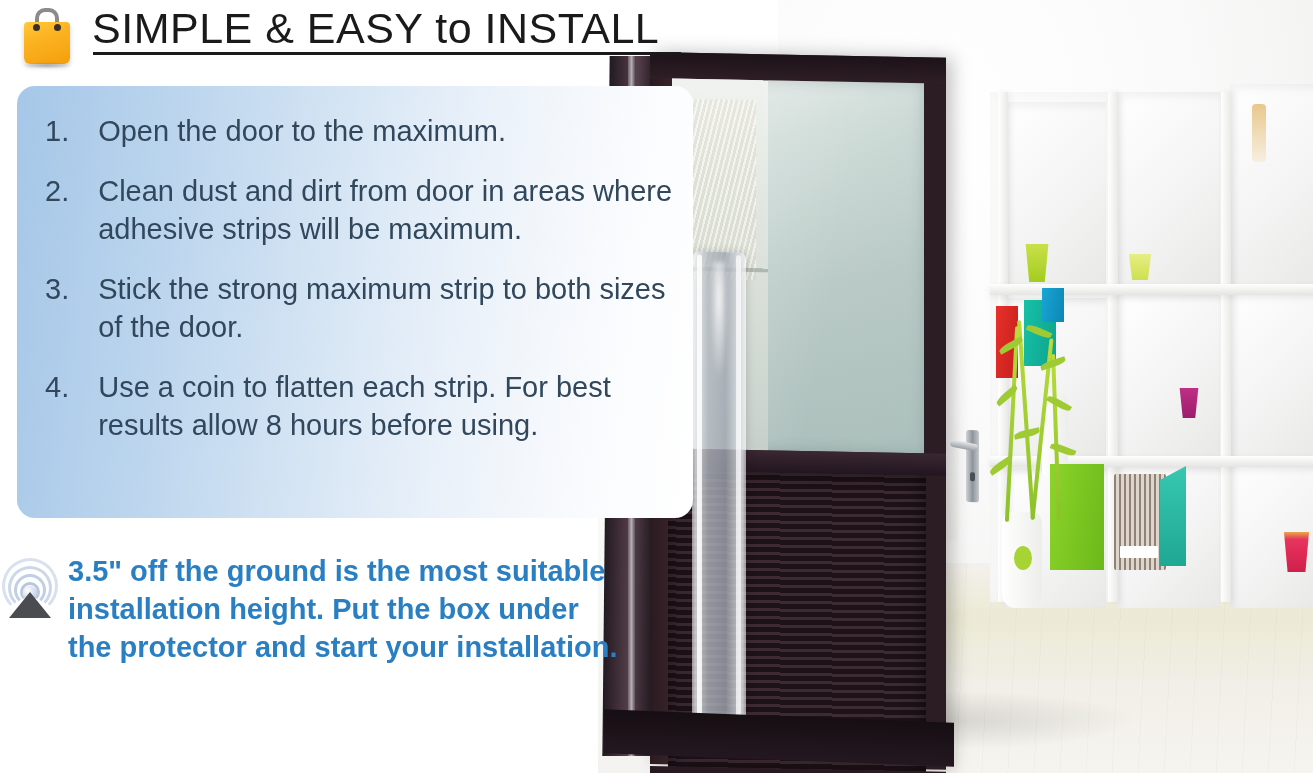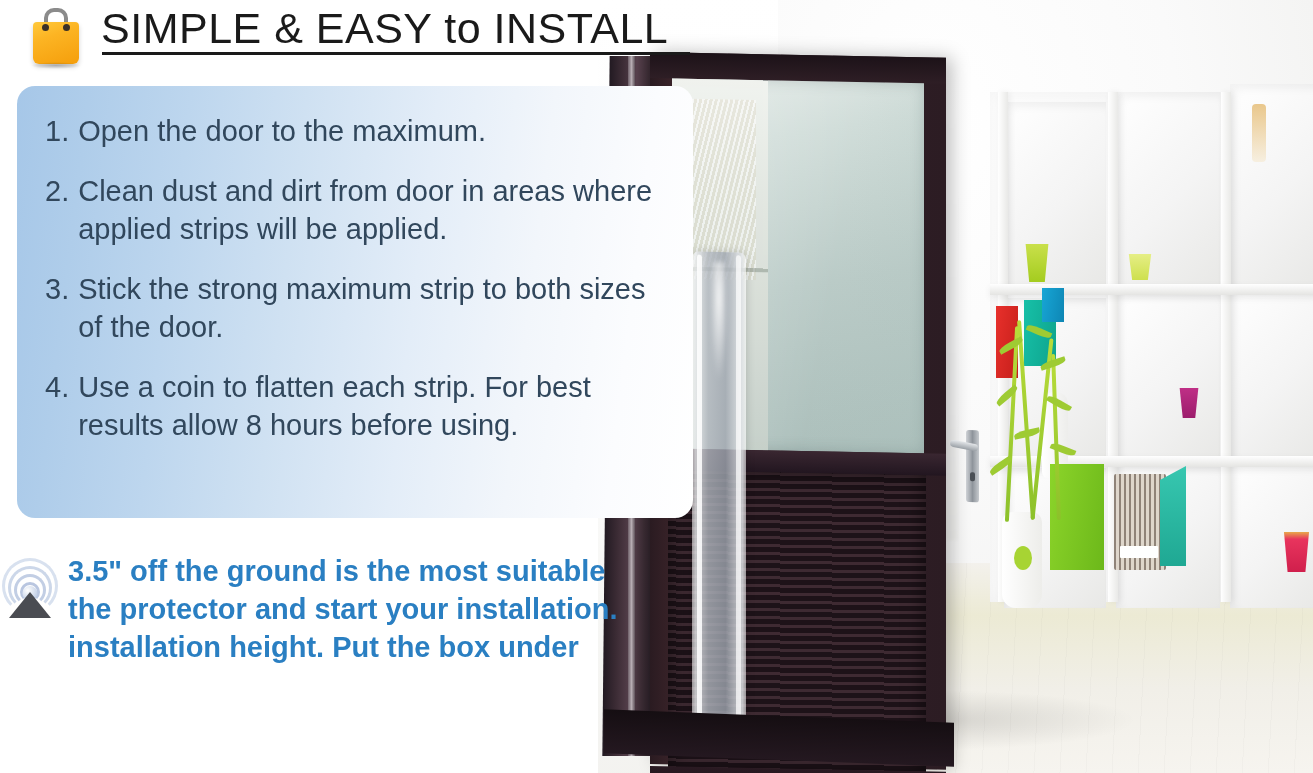--- a/index.html
+++ b/index.html
@@ -336,21 +336,21 @@
   
   .left-pane {
     position: absolute;
     left: 0; top: 0; width: 700px; height: 773px;
     background: transparent;
   }
 
   
   .header {
     position: absolute;
-    left: 9px; top: 0; width: 700px; height: 70px;
+    left: 0; top: 0; width: 700px; height: 70px;
   }
   .bag-icon {
     position: absolute;
     left: 18px; top: 6px;
     width: 58px; height: 60px;
   }
   .bag-body {
     position: absolute;
     left: 6px; top: 16px; width: 46px; height: 42px;
     background: linear-gradient(160deg,#ffc93c 0%, #fcb423 35%, #f59e0b 100%);
@@ -423,20 +423,21 @@
     font-size: 29px;
     color: #31475c;
     line-height: 38px;
     margin-right: 9px;
   }
   .step-text {
     font-size: 29px;
     color: #31475c;
     line-height: 38px;
     max-width: 610px;
+    margin-left: 20px;
   }
 
   
   .note {
     position: absolute;
     left: 0; top: 552px; width: 710px; height: 130px;
   }
   .signal-icon {
     position: absolute;
     left: 4px; top: 8px; width: 52px; height: 56px;
@@ -581,21 +582,21 @@
     <div class="steps-panel">
       <div class="steps-list">
 
         <div class="step">
           <span class="step-num">1.</span>
           <span class="step-text">Open the door to the maximum.</span>
         </div>
 
         <div class="step">
           <span class="step-num">2.</span>
-          <span class="step-text">Clean dust and dirt from door in areas where applied strips will be applied.</span>
+          <span class="step-text">Clean dust and dirt from door in areas where adhesive strips will be maximum.</span>
         </div>
 
         <div class="step">
           <span class="step-num">3.</span>
           <span class="step-text">Stick the strong maximum strip to both sizes of the door.</span>
         </div>
 
         <div class="step">
           <span class="step-num">4.</span>
           <span class="step-text">Use a coin to flatten each strip. For best results allow 8 hours before using.</span>
@@ -608,19 +609,19 @@
       <div class="signal-icon">
         <div class="arc arc4"></div>
         <div class="arc arc3"></div>
         <div class="arc arc2"></div>
         <div class="arc arc1"></div>
         <div class="signal-dot"></div>
         <div class="signal-base"></div>
       </div>
       <div class="note-text">
         <span class="note-line">3.5" off the ground is the most suitable</span>
+        <span class="note-line">installation height. Put the box under</span>
         <span class="note-line">the protector and start your installation.</span>
-        <span class="note-line">installation height. Put the box under</span>
       </div>
     </div>
 
   </div>
 </div>
 
 </body></html>

